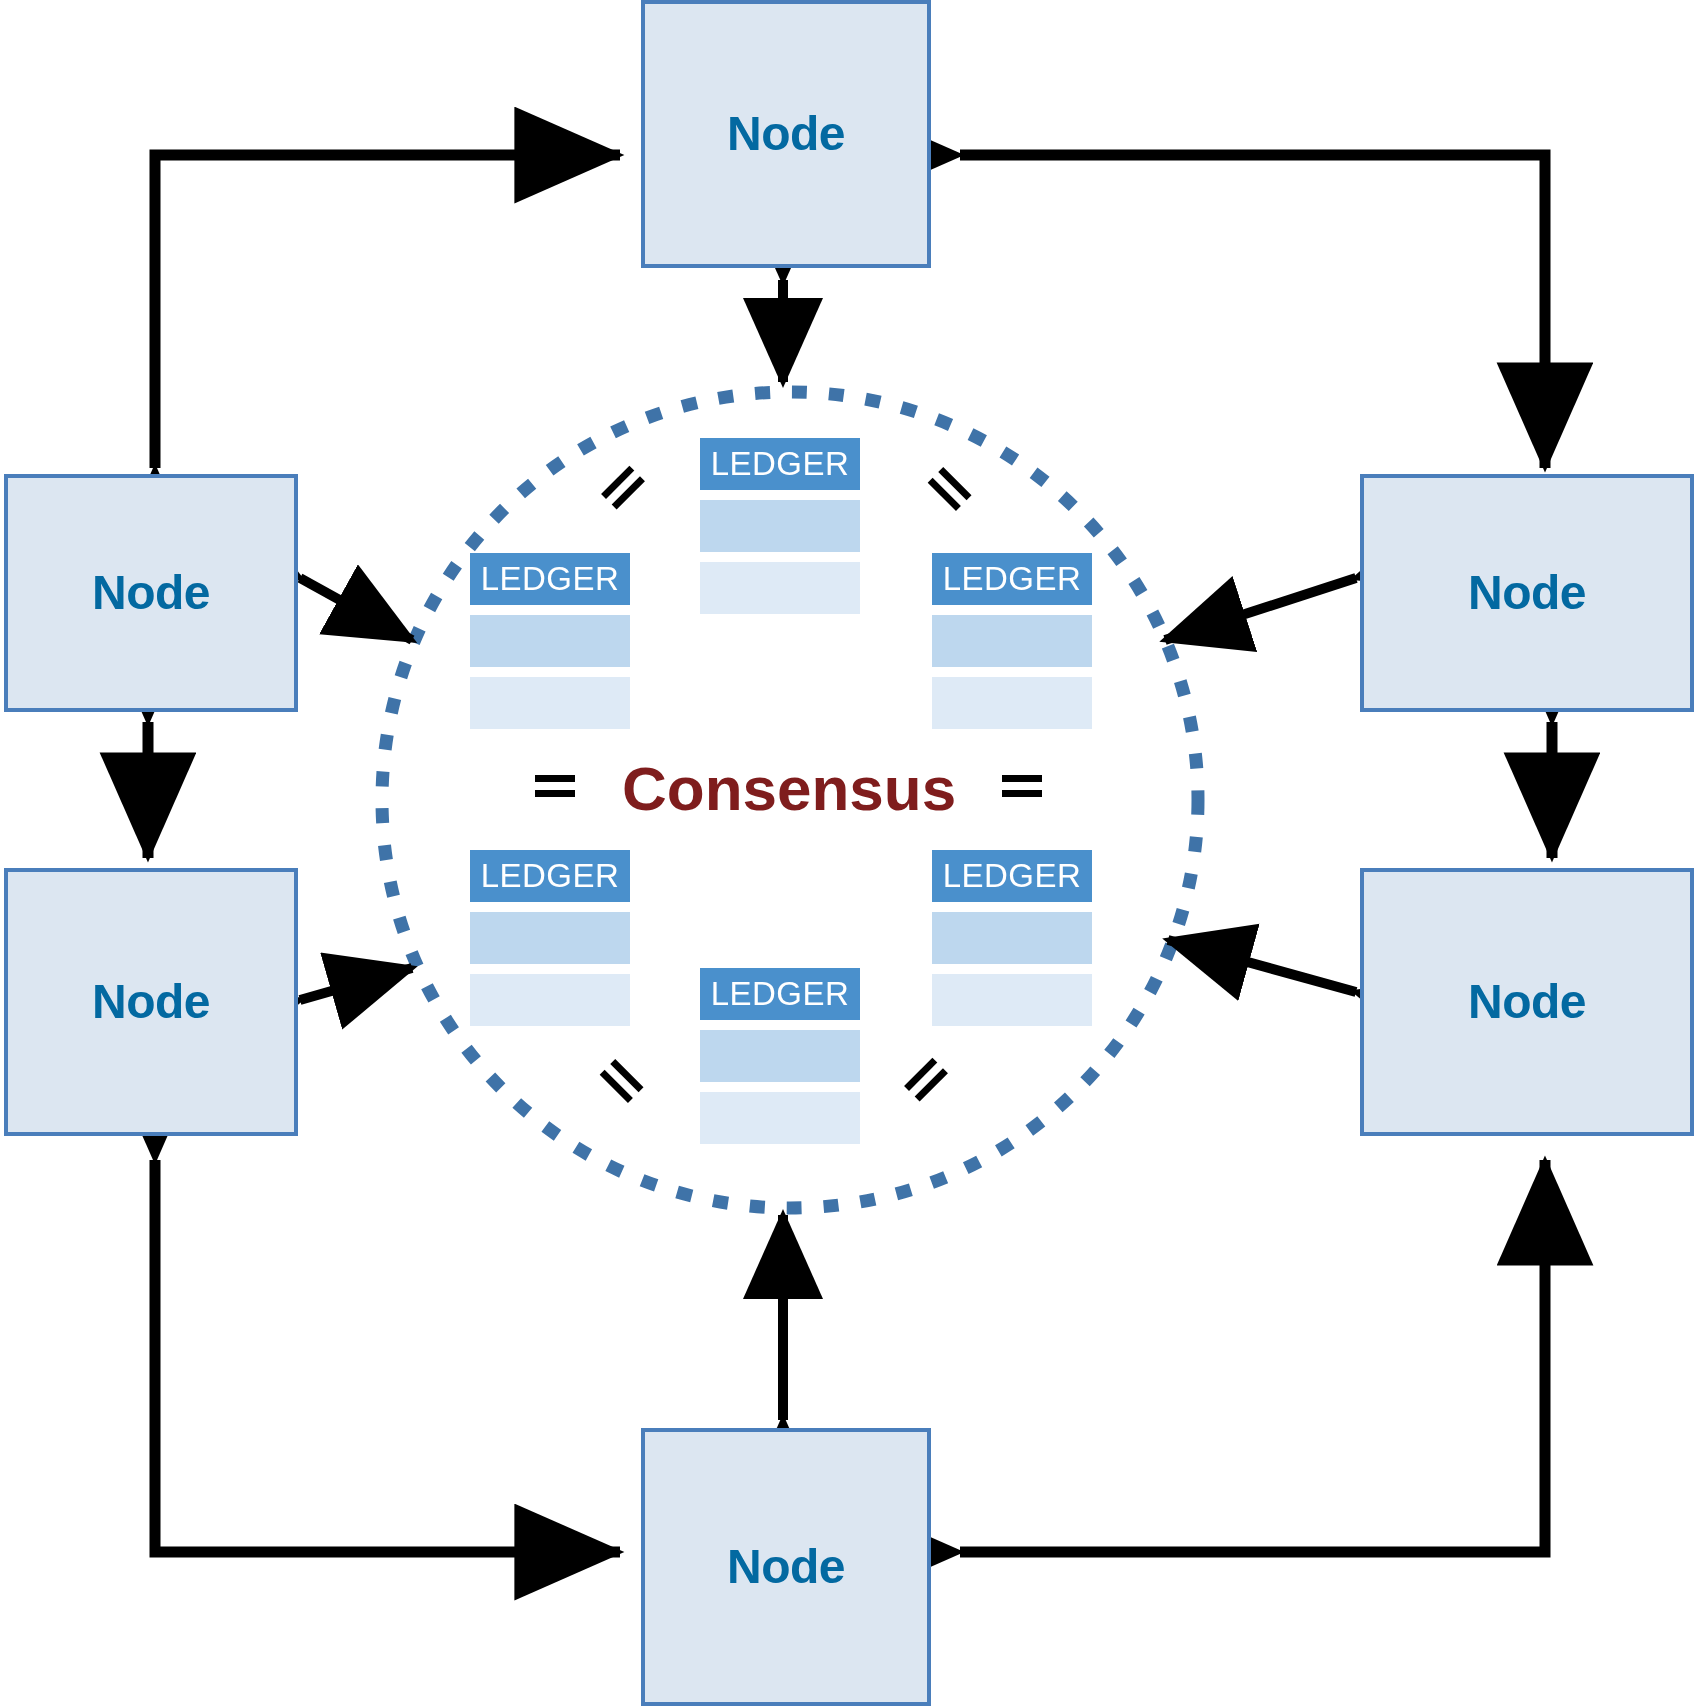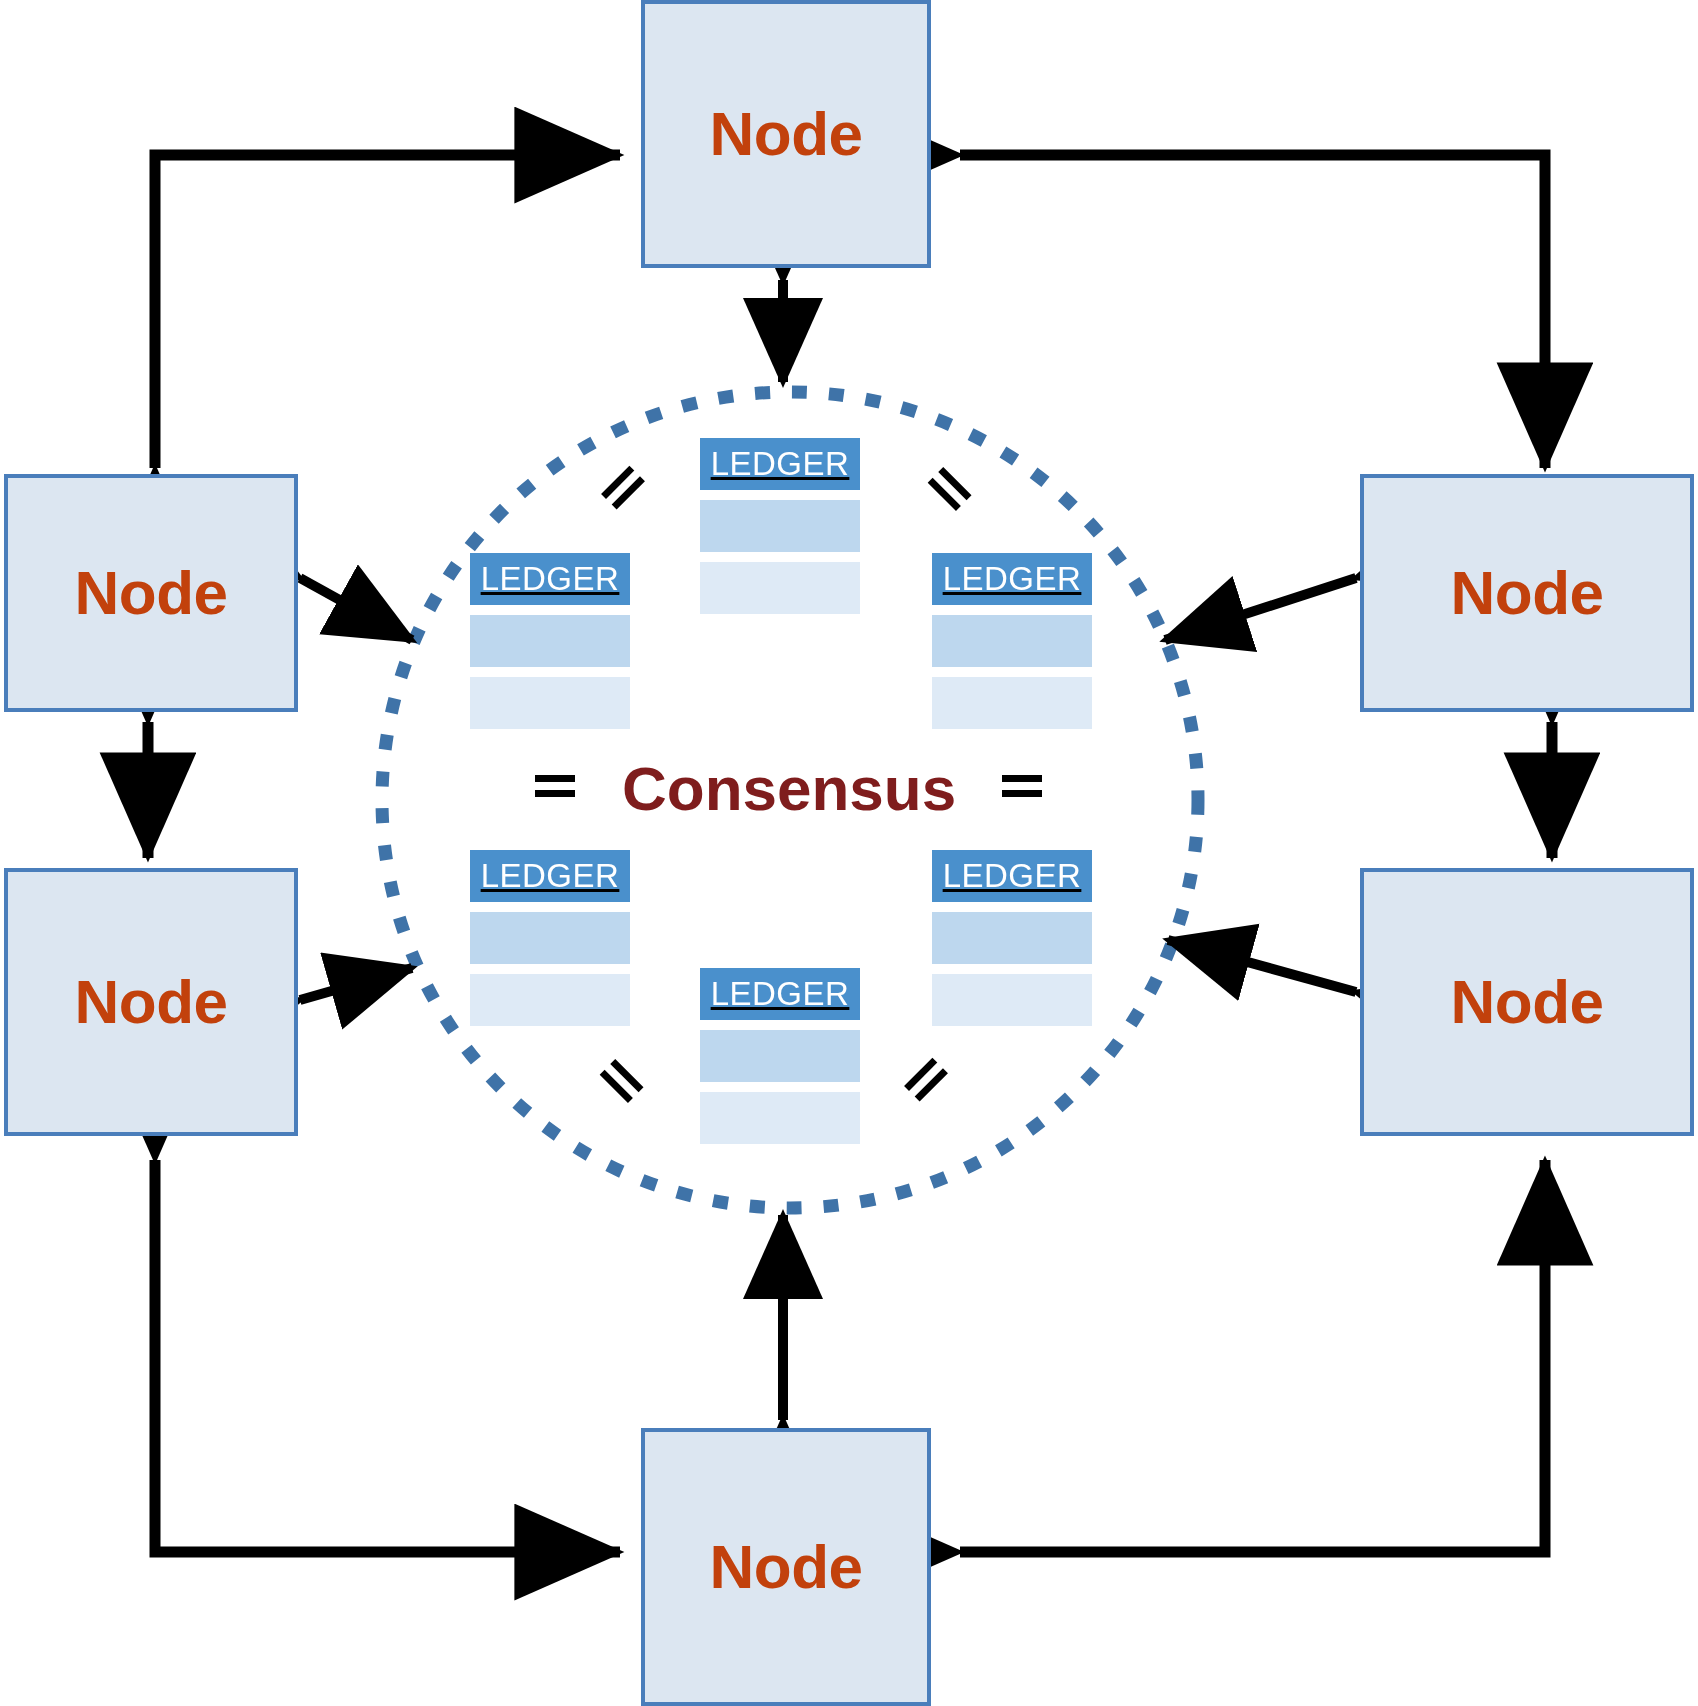--- a/index.html
+++ b/index.html
@@ -9,27 +9,27 @@
   .node-box{
     position:absolute;
     background:#dce6f1;
     border:4px solid #4a7ebb;
     box-sizing:border-box;
     display:flex;align-items:center;justify-content:center;
   }
   .node-label{
     font-family:"Liberation Sans",sans-serif;
     font-weight:bold;
-    font-size:62px;
-    color:#c2410c;
+    font-size:48px;
+    color:#0369a1;
     letter-spacing:-0.5px;
     line-height:1;
   }
 
-  .ledger{position:absolute;width:160px;text-decoration:underline;}
+  .ledger{position:absolute;width:160px;}
   .ledger-head{
     background:#4a90cc;
     color:#ffffff;
     font-family:"Liberation Sans",sans-serif;
     font-size:33px;
     line-height:52px;
     height:52px;
     text-align:center;
     letter-spacing:0.5px;
     box-sizing:border-box;

